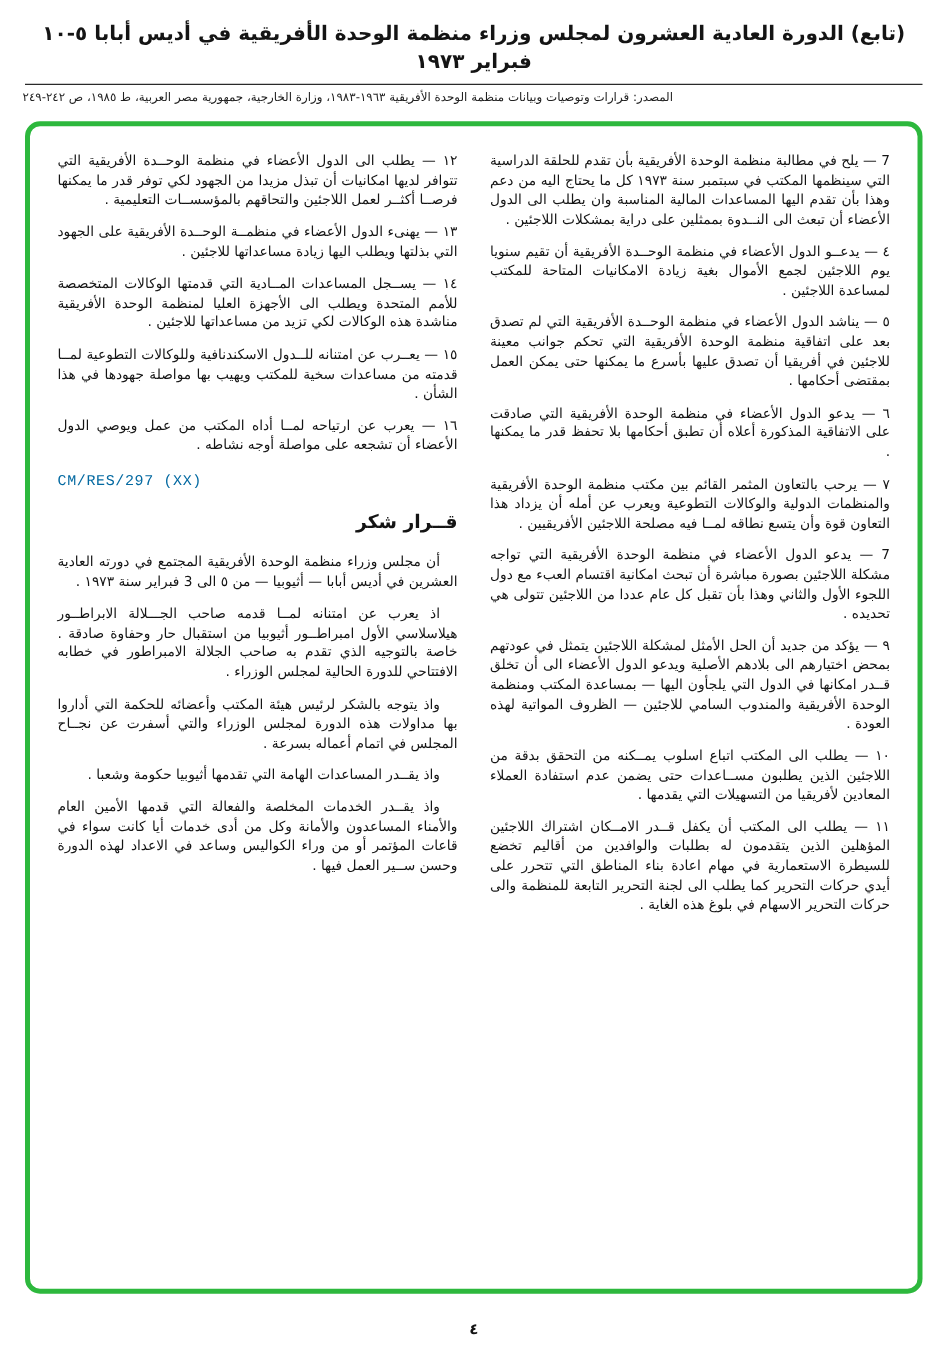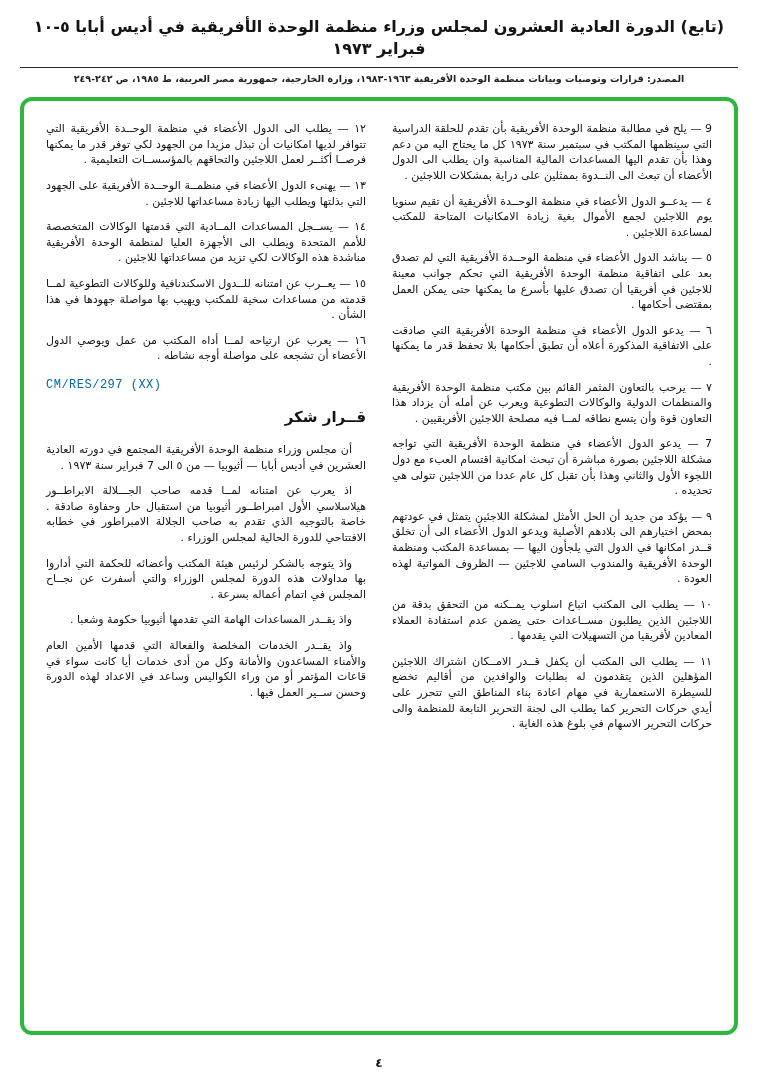--- a/index.html
+++ b/index.html
@@ -27,22 +27,22 @@
     letter-spacing: 0.2px;
     line-height: 1.4;
   }
   .header-rule {
     border: none;
     border-top: 1.5px solid #2a2a2a;
     margin: 6px 2px 4px 2px;
   }
   .header-source {
     font-size: 9.5px;
-    font-weight: bold;
-    text-align: center;
+    font-weight: normal;
+    text-align: left;
     color: #222;
     line-height: 1.4;
   }
   .frame {
     box-sizing: border-box;
     margin: 12px 20px 0 20px;
     height: 938px;
     border: 4px solid var(--frame-green, #2db83d);
     border-radius: 12px;
     padding: 20px 22px 14px 22px;
@@ -102,21 +102,21 @@
   <div class="header">
     <div class="header-title">(تابع) الدورة العادية العشرون لمجلس وزراء منظمة الوحدة الأفريقية في أديس أبابا ٥-١٠ فبراير ١٩٧٣</div>
     <hr class="header-rule">
     <div class="header-source">المصدر: قرارات وتوصيات وبيانات منظمة الوحدة الأفريقية ١٩٦٣-١٩٨٣، وزارة الخارجية، جمهورية مصر العربية، ط ١٩٨٥، ص ٢٤٢-٢٤٩</div>
   </div>
 
   <div class="frame">
     <div class="columns">
 
       <div class="column col-right">
-        <p>9 — يلح في مطالبة منظمة الوحدة الأفريقية بأن تقدم للحلقة الدراسية التي سينظمها المكتب في سبتمبر سنة ١٩٧٣ كل ما يحتاج اليه من دعم وهذا بأن تقدم اليها المساعدات المالية المناسبة وان يطلب الى الدول الأعضاء أن تبعث الى النــدوة بممثلين على دراية بمشكلات اللاجئين .</p>
+        <p>7 — يلح في مطالبة منظمة الوحدة الأفريقية بأن تقدم للحلقة الدراسية التي سينظمها المكتب في سبتمبر سنة ١٩٧٣ كل ما يحتاج اليه من دعم وهذا بأن تقدم اليها المساعدات المالية المناسبة وان يطلب الى الدول الأعضاء أن تبعث الى النــدوة بممثلين على دراية بمشكلات اللاجئين .</p>
         <p>٤ — يدعــو الدول الأعضاء في منظمة الوحــدة الأفريقية أن تقيم سنويا يوم اللاجئين لجمع الأموال بغية زيادة الامكانيات المتاحة للمكتب لمساعدة اللاجئين .</p>
         <p>٥ — يناشد الدول الأعضاء في منظمة الوحــدة الأفريقية التي لم تصدق بعد على اتفاقية منظمة الوحدة الأفريقية التي تحكم جوانب معينة للاجئين في أفريقيا أن تصدق عليها بأسرع ما يمكنها حتى يمكن العمل بمقتضى أحكامها .</p>
         <p>٦ — يدعو الدول الأعضاء في منظمة الوحدة الأفريقية التي صادقت على الاتفاقية المذكورة أعلاه أن تطبق أحكامها بلا تحفظ قدر ما يمكنها .</p>
         <p>٧ — يرحب بالتعاون المثمر القائم بين مكتب منظمة الوحدة الأفريقية والمنظمات الدولية والوكالات التطوعية ويعرب عن أمله أن يزداد هذا التعاون قوة وأن يتسع نطاقه لمــا فيه مصلحة اللاجئين الأفريقيين .</p>
         <p>7 — يدعو الدول الأعضاء في منظمة الوحدة الأفريقية التي تواجه مشكلة اللاجئين بصورة مباشرة أن تبحث امكانية اقتسام العبء مع دول اللجوء الأول والثاني وهذا بأن تقبل كل عام عددا من اللاجئين تتولى هي تحديده .</p>
         <p>٩ — يؤكد من جديد أن الحل الأمثل لمشكلة اللاجئين يتمثل في عودتهم بمحض اختيارهم الى بلادهم الأصلية ويدعو الدول الأعضاء الى أن تخلق قــدر امكانها في الدول التي يلجأون اليها — بمساعدة المكتب ومنظمة الوحدة الأفريقية والمندوب السامي للاجئين — الظروف المواتية لهذه العودة .</p>
         <p>١٠ — يطلب الى المكتب اتباع اسلوب يمــكنه من التحقق بدقة من اللاجئين الذين يطلبون مســاعدات حتى يضمن عدم استفادة العملاء المعادين لأفريقيا من التسهيلات التي يقدمها .</p>
         <p>١١ — يطلب الى المكتب أن يكفل قــدر الامــكان اشتراك اللاجئين المؤهلين الذين يتقدمون له بطلبات والوافدين من أقاليم تخضع للسيطرة الاستعمارية في مهام اعادة بناء المناطق التي تتحرر على أيدي حركات التحرير كما يطلب الى لجنة التحرير التابعة للمنظمة والى حركات التحرير الاسهام في بلوغ هذه الغاية .</p>
       </div>
 
@@ -124,21 +124,21 @@
         <p>١٢ — يطلب الى الدول الأعضاء في منظمة الوحــدة الأفريقية التي تتوافر لديها امكانيات أن تبذل مزيدا من الجهود لكي توفر قدر ما يمكنها فرصــا أكثــر لعمل اللاجئين والتحاقهم بالمؤسســات التعليمية .</p>
         <p>١٣ — يهنىء الدول الأعضاء في منظمــة الوحــدة الأفريقية على الجهود التي بذلتها ويطلب اليها زيادة مساعداتها للاجئين .</p>
         <p>١٤ — يســجل المساعدات المــادية التي قدمتها الوكالات المتخصصة للأمم المتحدة ويطلب الى الأجهزة العليا لمنظمة الوحدة الأفريقية مناشدة هذه الوكالات لكي تزيد من مساعداتها للاجئين .</p>
         <p>١٥ — يعــرب عن امتنانه للــدول الاسكندنافية وللوكالات التطوعية لمــا قدمته من مساعدات سخية للمكتب ويهيب بها مواصلة جهودها في هذا الشأن .</p>
         <p>١٦ — يعرب عن ارتياحه لمــا أداه المكتب من عمل ويوصي الدول الأعضاء أن تشجعه على مواصلة أوجه نشاطه .</p>
 
         <div class="res-code">CM/RES/297 (XX)</div>
         <div class="res-title">قــرار شكر</div>
 
         <div class="prose">
-          <p>أن مجلس وزراء منظمة الوحدة الأفريقية المجتمع في دورته العادية العشرين في أديس أبابا — أثيوبيا — من ٥ الى 7 فبراير سنة ١٩٧٣ .</p>
+          <p>أن مجلس وزراء منظمة الوحدة الأفريقية المجتمع في دورته العادية العشرين في أديس أبابا — أثيوبيا — من ٥ الى 3 فبراير سنة ١٩٧٣ .</p>
           <p>اذ يعرب عن امتنانه لمــا قدمه صاحب الجـــلالة الابراطــور هيلاسلاسي الأول امبراطــور أثيوبيا من استقبال حار وحفاوة صادقة . خاصة بالتوجيه الذي تقدم به صاحب الجلالة الامبراطور في خطابه الافتتاحي للدورة الحالية لمجلس الوزراء .</p>
           <p>واذ يتوجه بالشكر لرئيس هيئة المكتب وأعضائه للحكمة التي أداروا بها مداولات هذه الدورة لمجلس الوزراء والتي أسفرت عن نجــاح المجلس في اتمام أعماله بسرعة .</p>
           <p>واذ يقــدر المساعدات الهامة التي تقدمها أثيوبيا حكومة وشعبا .</p>
           <p>واذ يقــدر الخدمات المخلصة والفعالة التي قدمها الأمين العام والأمناء المساعدون والأمانة وكل من أدى خدمات أيا كانت سواء في قاعات المؤتمر أو من وراء الكواليس وساعد في الاعداد لهذه الدورة وحسن ســير العمل فيها .</p>
         </div>
       </div>
 
     </div>
   </div>
 

